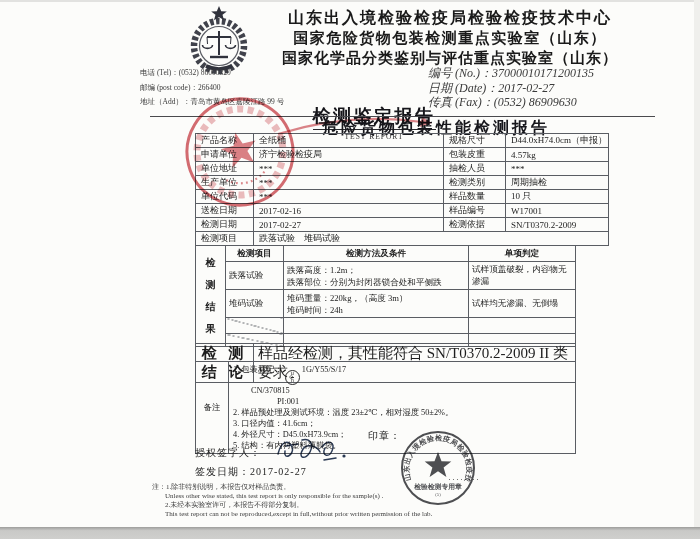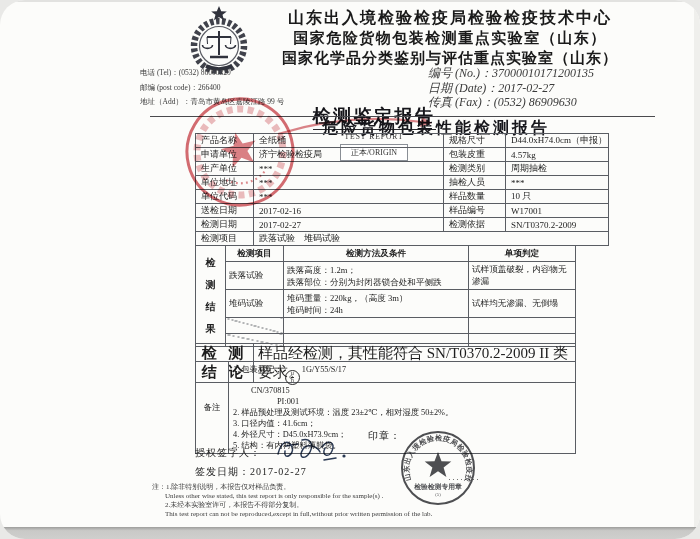--- a/index.html
+++ b/index.html
@@ -1,17 +1,17 @@
 <!DOCTYPE html>
 <html><head>
 <meta charset="utf-8">
 <style>
   html,body{margin:0;padding:0;}
   body{font-family:"Liberation Serif","DejaVu Serif",serif;background:#e9e9e7;}
-  .paper{position:relative;width:700px;height:539px;background:#fcfcfa;overflow:hidden;color:#1d1d1d;border-radius:25px;}
+  .paper{position:relative;width:700px;height:539px;background:#fcfcfa;overflow:hidden;color:#1d1d1d;}
   .abs{position:absolute;}
   
   .org{left:240px;top:7px;width:420px;text-align:center;font-weight:bold;color:#1a1a1a;}
   .org .l1{font-size:16px;letter-spacing:2px;line-height:21px;}
   .org .l2{font-size:15px;letter-spacing:1.5px;line-height:20px;}
   .org .l3{font-size:15px;letter-spacing:1px;line-height:20px;}
   .contact{left:140px;top:66px;font-size:7.5px;line-height:14.5px;color:#3a3a3a;white-space:nowrap;}
   .titleblock{left:300px;top:64px;width:148px;text-align:center;margin-top:40px;}
   .rpt-title{font-size:18px;font-weight:bold;letter-spacing:2.5px;color:#15151a;border-bottom:1.6px solid #2a2a2e;display:inline-block;padding-bottom:1px;}
   .rpt-en{font-size:7.5px;letter-spacing:1px;color:#333;margin-top:2px;}
@@ -86,21 +86,20 @@
 
   <div class="abs contact">
     <div>电话 (Tel)：(0532) 86000320</div>
     <div>邮编 (post code)：266400</div>
     <div>地址（Add）：青岛市黄岛区嘉陵江路 99 号</div>
   </div>
 
   <div class="abs titleblock">
     <div><span class="rpt-title">检测鉴定报告</span></div>
     <div class="rpt-en">TEST REPORT</div>
-    <div><span class="origin-box">正本/ORIGIN</span></div>
   </div>
 
   <div class="abs refblock">
     <div>编号 (No.)：37000010171200135</div>
     <div>日期 (Date)：2017-02-27</div>
     <div>传真 (Fax)：(0532) 86909630</div>
   </div>
 
   <div class="abs hr1"></div>
   <div class="abs doc-title">危险货物包装性能检测报告</div>
@@ -119,30 +118,30 @@
       <td>规格尺寸</td>
       <td>D44.0xH74.0cm（申报）</td>
     </tr>
     <tr>
       <td>申请单位</td>
       <td>济宁检验检疫局</td>
       <td>包装皮重</td>
       <td>4.57kg</td>
     </tr>
     <tr>
+      <td>单位地址</td>
+      <td>***</td>
+      <td>抽检人员</td>
+      <td>***</td>
+    </tr>
+    <tr>
       <td>生产单位</td>
       <td>***</td>
       <td>检测类别</td>
       <td>周期抽检</td>
-    </tr>
-    <tr>
-      <td>单位地址</td>
-      <td>***</td>
-      <td>抽检人员</td>
-      <td>***</td>
     </tr>
     <tr>
       <td>单位代码</td>
       <td>***</td>
       <td>样品数量</td>
       <td>10 只</td>
     </tr>
     <tr>
       <td>送检日期</td>
       <td>2017-02-16</td>

